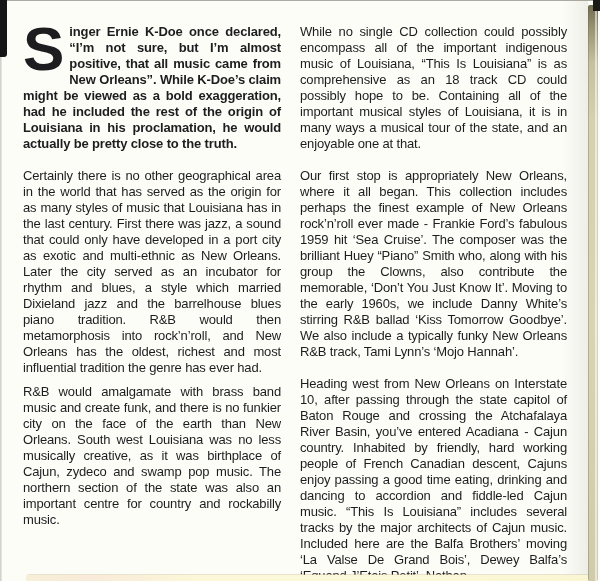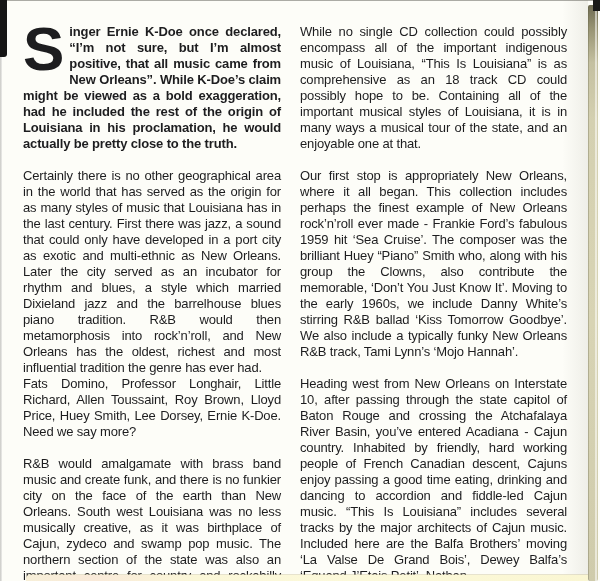--- a/index.html
+++ b/index.html
@@ -74,21 +74,21 @@
     display: flex; gap: 19px;
   }
   .col { font-size: 13px; line-height: 16px; letter-spacing: -0.15px; }
   .col.left  { width: 258px; }
   .col.right { width: 267px; }
 
   .para {
     margin: 0 0 16px 0;
     text-align: justify;
   }
-  .para.no-after  { margin-bottom: 0; }
+  .para.no-after  { margin-bottom: 8px; }
   .para.no-before { margin-top: 0; }
 
   .bold-intro { font-weight: 700; }
 
   .dropcap {
     float: left;
     font-weight: 700;
     font-size: 62px;
     line-height: 48px;
     height: 48px;
@@ -106,21 +106,20 @@
   <div class="scan-mark-topleft"></div>
   <div class="right-shade"></div>
 
   <div class="content">
 
     <div class="col left">
       <p class="para bold-intro"><span class="dropcap">S</span><span>inger Ernie K-Doe once declared, “I’m not sure, but I’m almost positive, that all music came from New Orleans”. While K-Doe’s claim might be viewed as a bold exaggeration, had he included the rest of the origin of Louisiana in his proclamation, he would actually be pretty close to the truth.</span></p>
 
       <p class="para no-after">Certainly there is no other geographical area in the world that has served as the origin for as many styles of music that Louisiana has in the last century. First there was jazz, a sound that could only have developed in a port city as exotic and multi-ethnic as New Orleans. Later the city served as an incubator for rhythm and blues, a style which married Dixieland jazz and the barrelhouse blues piano tradition. R&amp;B would then metamorphosis into rock’n’roll, and New Orleans has the oldest, richest and most influential tradition the genre has ever had.</p>
 
-      <p class="para no-before">Fats Domino, Professor Longhair, Little Richard, Allen Toussaint, Roy Brown, Lloyd Price, Huey Smith, Lee Dorsey, Ernie K-Doe. Need we say more?</p>
 
       <p class="para">R&amp;B would amalgamate with brass band music and create funk, and there is no funkier city on the face of the earth than New Orleans. South west Louisiana was no less musically creative, as it was birthplace of Cajun, zydeco and swamp pop music. The northern section of the state was also an important centre for country and rockabilly music.</p>
     </div>
 
     <div class="col right">
       <p class="para">While no single CD collection could possibly encompass all of the important indigenous music of Louisiana, “This Is Louisiana” is as comprehensive as an 18 track CD could possibly hope to be. Containing all of the important musical styles of Louisiana, it is in many ways a musical tour of the state, and an enjoyable one at that.</p>
 
       <p class="para">Our first stop is appropriately New Orleans, where it all began. This collection includes perhaps the finest example of New Orleans rock’n’roll ever made - Frankie Ford’s fabulous 1959 hit ‘Sea Cruise’. The composer was the brilliant Huey “Piano” Smith who, along with his group the Clowns, also contribute the memorable, ‘Don’t You Just Know It’. Moving to the early 1960s, we include Danny White’s stirring R&amp;B ballad ‘Kiss Tomorrow Goodbye’. We also include a typically funky New Orleans R&amp;B track, Tami Lynn’s ‘Mojo Hannah’.</p>
 
       <p class="para">Heading west from New Orleans on Interstate 10, after passing through the state capitol of Baton Rouge and crossing the Atchafalaya River Basin, you’ve entered Acadiana - Cajun country. Inhabited by friendly, hard working people of French Canadian descent, Cajuns enjoy passing a good time eating, drinking and dancing to accordion and fiddle-led Cajun music. “This Is Louisiana” includes several tracks by the major architects of Cajun music. Included here are the Balfa Brothers’ moving ‘La Valse De Grand Bois’, Dewey Balfa’s ‘Equand J’Etais Petit’, Nathan</p>

